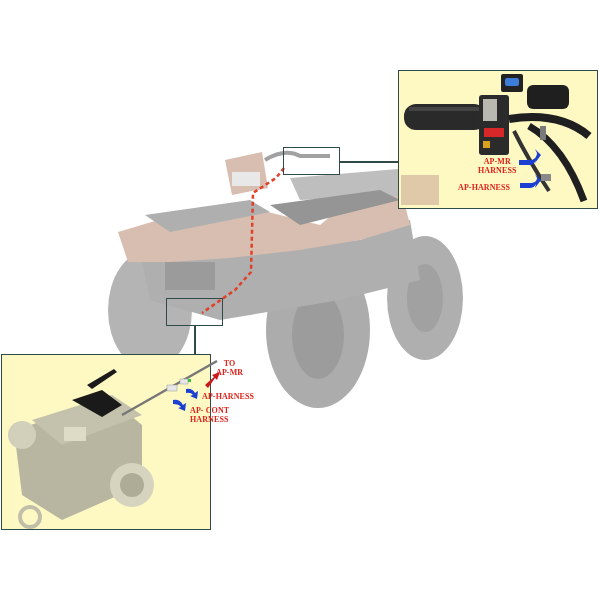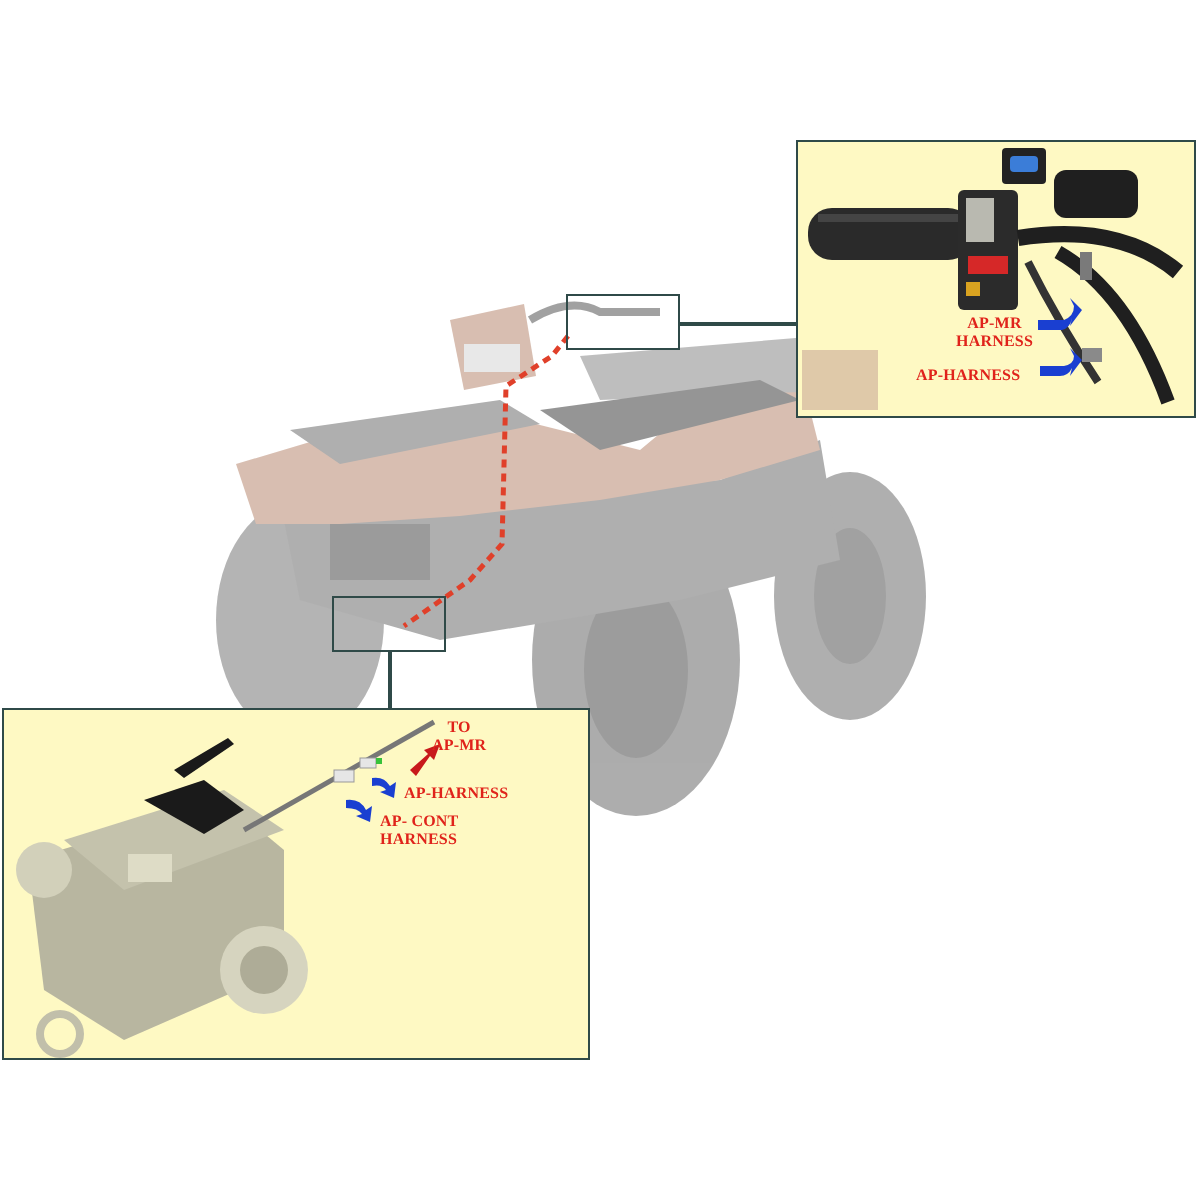--- a/index.html
+++ b/index.html
@@ -83,21 +83,21 @@
       <path d="M121 112 L133 112 Q138 111 138 107 L136 103 L142 109 L136 117 L137 113 Q135 117 131 117 L121 117 Z" fill="#1a3fd1"></path>
     </g>
   </svg>
   <div class="lbl" style="left:79px;top:86px;">
     <div>AP-MR</div>
     <div>HARNESS</div>
   </div>
   <div class="lbl" style="left:59px;top:112px;">AP-HARNESS</div>
 </div>
 
-<div class="frame" style="left:1px;top:354px;width:294px;height:176px;">
+<div class="frame" style="left:1px;top:354px;width:210px;height:176px;">
   <svg class="abs" style="left:0;top:0" width="256" height="174" viewBox="0 0 256 174">
     <g opacity="0.6">
       <path d="M12 75 L110 45 L140 70 L140 130 L60 165 L20 140 Z" fill="#8a8a8a"></path>
       <path d="M30 65 L110 40 L140 60 L60 90 Z" fill="#9e9e9e"></path>
       <rect x="62" y="72" width="22" height="14" fill="#c9c9c9"></rect>
       <circle cx="130" cy="130" r="22" fill="#bdbdbd"></circle>
       <circle cx="130" cy="130" r="12" fill="#7a7a7a"></circle>
       <circle cx="20" cy="80" r="14" fill="#b5b5b5"></circle>
       <circle cx="28" cy="162" r="10" fill="none" stroke="#9a9a9a" stroke-width="4"></circle>
     </g>

